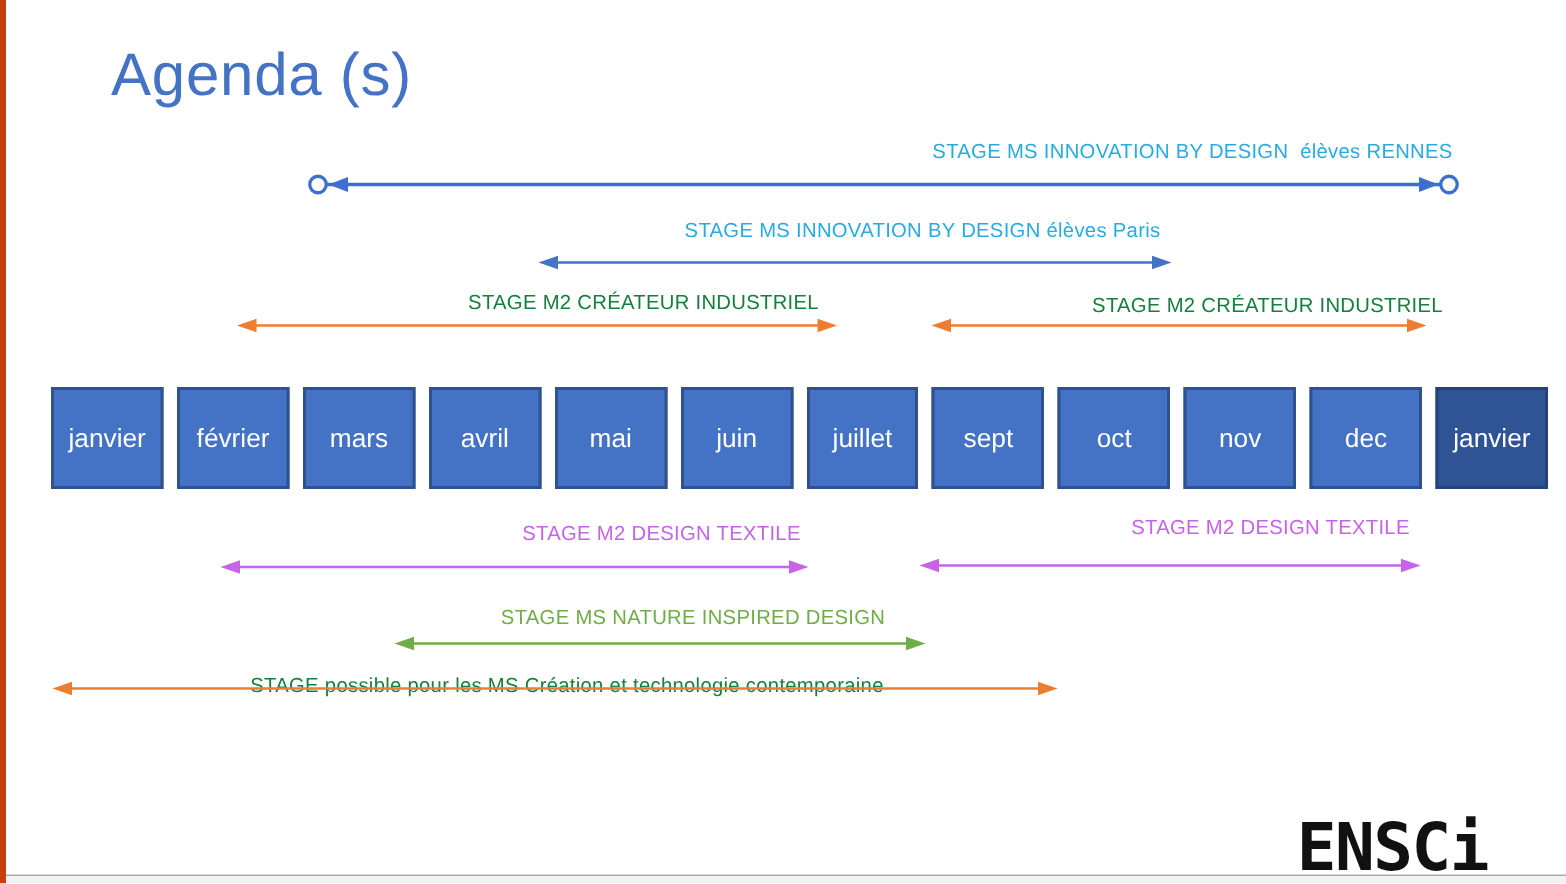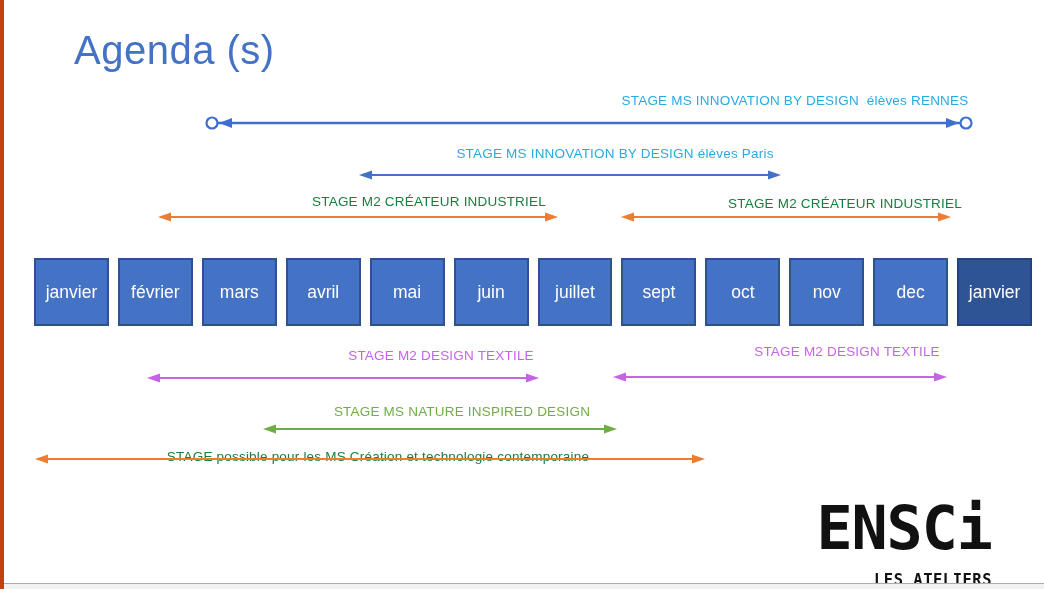--- a/index.html
+++ b/index.html
@@ -91,24 +91,25 @@
   
   .logo {
     position: absolute;
     right: 52px;
     top: 498px;
     text-align: right;
     color: #111111;
     font-family: "DejaVu Sans Mono", monospace;
   }
   .logo-main {
-    font-size: 60px;
+    font-size: 44px;
     font-weight: 700;
     line-height: 1.0;
     letter-spacing: -1px;
+    margin-top: 46px;
   }
   .logo-sub {
     font-size: 15.5px;
     font-weight: 700;
     letter-spacing: 0.5px;
     margin-top: 13px;
   }
 
   
   .bottom-strip {

